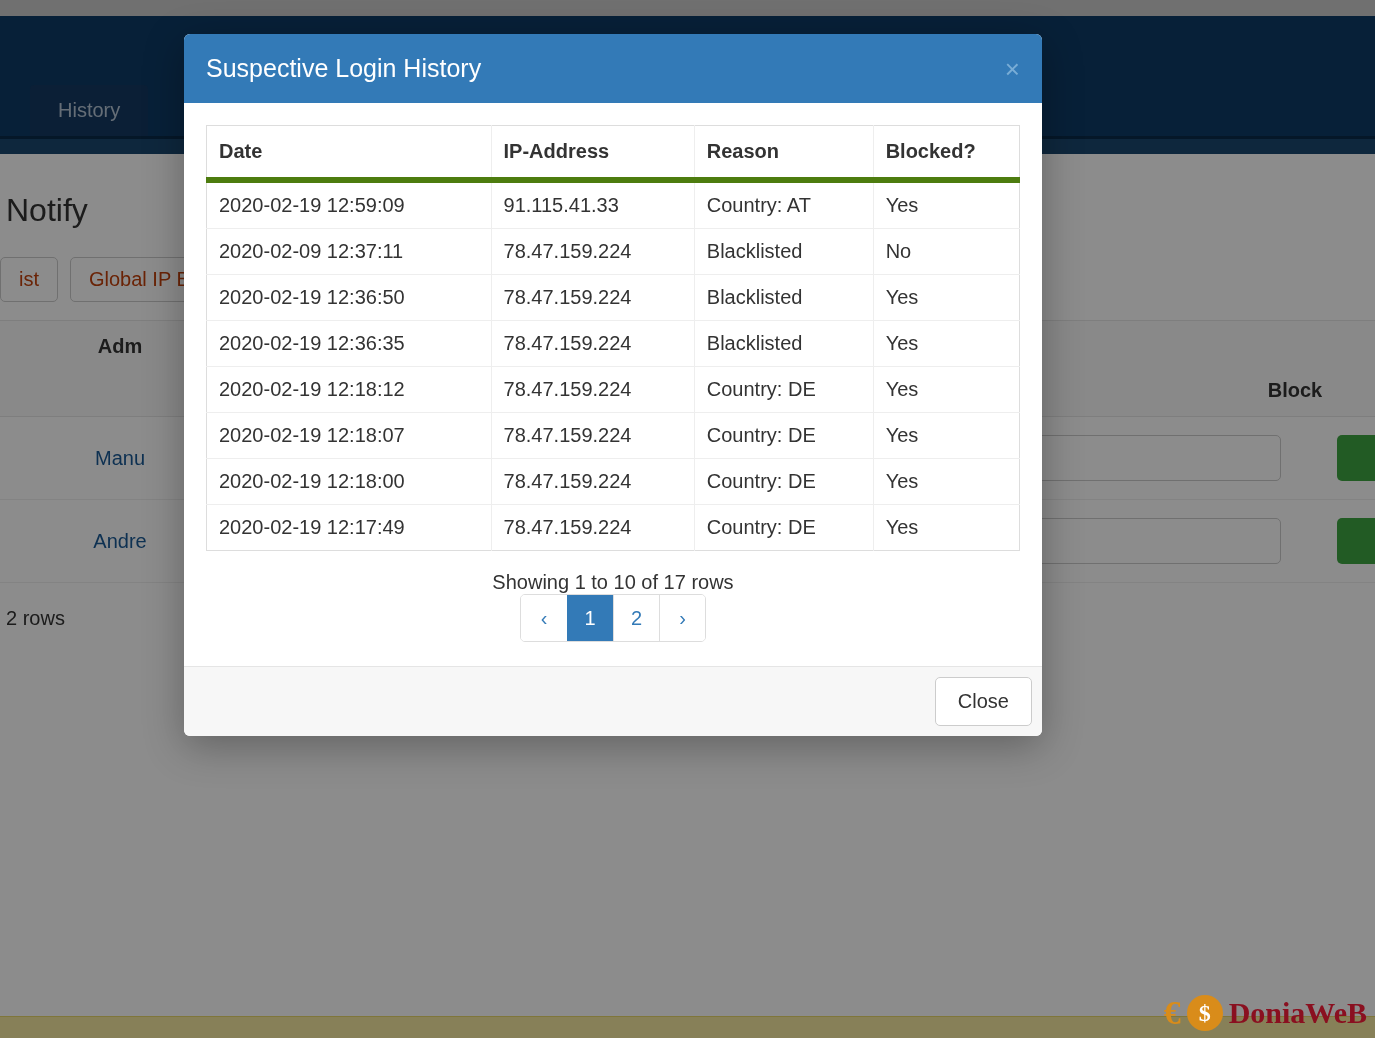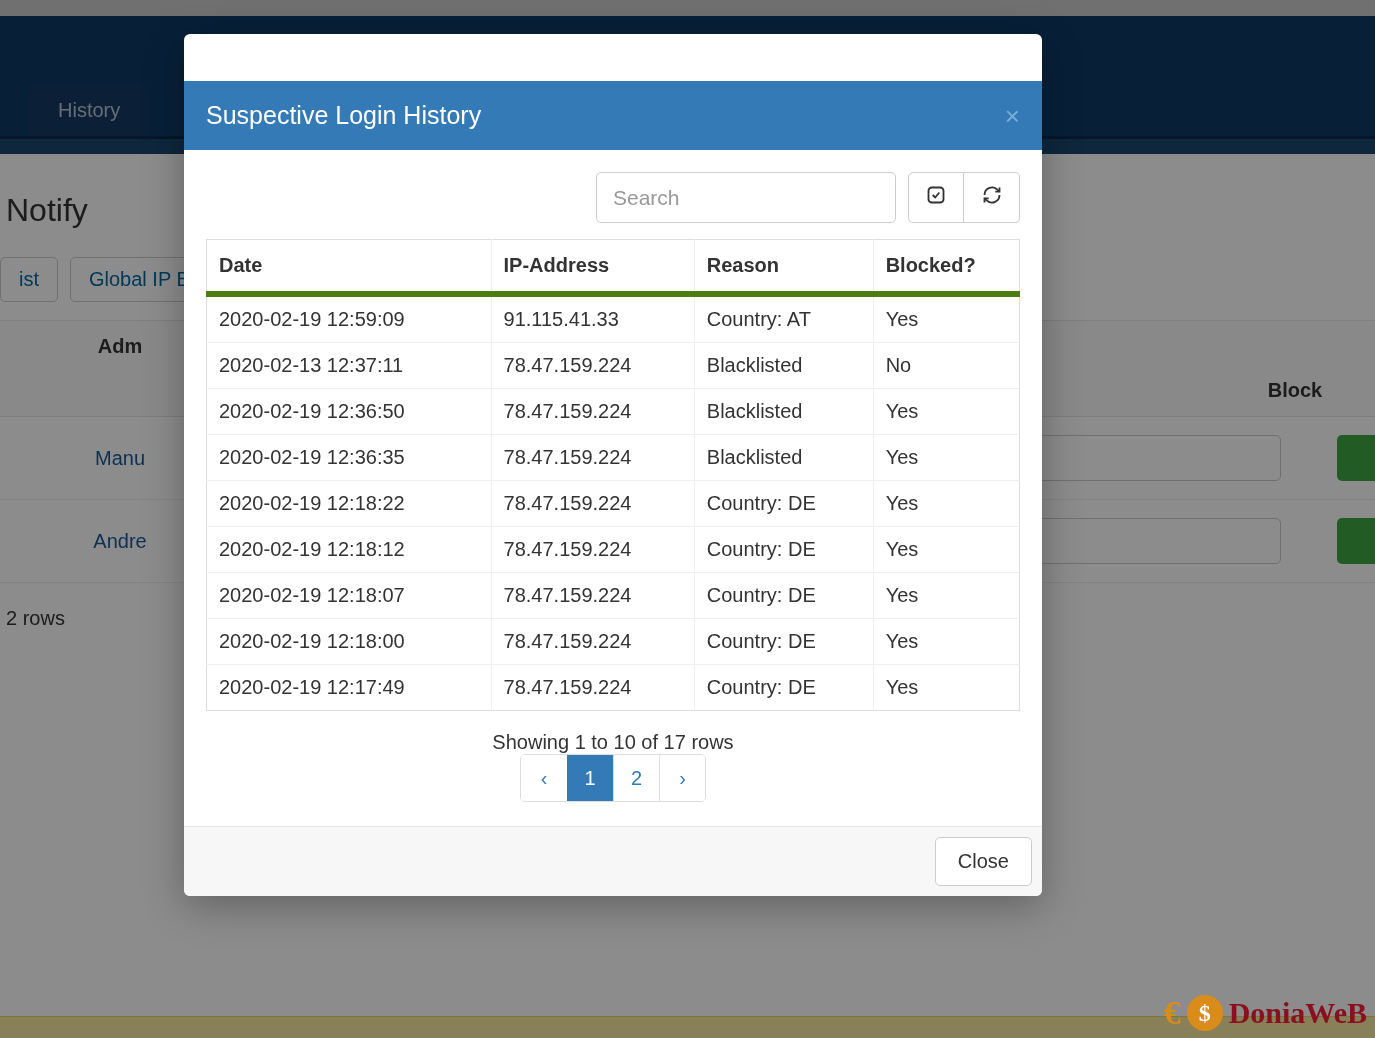--- a/index.html
+++ b/index.html
@@ -55,21 +55,21 @@
     display: flex;
     gap: 12px;
     padding: 10px 0 18px 0;
   }
   .bg-btn {
     border: 1px solid #ccc;
     background: #fff;
     padding: 10px 18px;
     border-radius: 5px;
     font-size: 20px;
-    color: #0369a1;
+    color: #c2410c;
   }
   .bg-table-header {
     background: #fafafa;
     border-top: 1px solid #e5e5e5;
     border-bottom: 1px solid #e5e5e5;
     display: flex;
     font-weight: 700;
     font-size: 20px;
     color: #333;
     padding: 14px 0;
@@ -139,21 +139,20 @@
     box-shadow: 0 10px 40px rgba(0,0,0,0.3);
     overflow: hidden;
   }
   .modal-header {
     background: #337ab7;
     color: #fff;
     padding: 20px 22px;
     display: flex;
     align-items: center;
     justify-content: space-between;
-    margin-top: 47px;
   }
   .modal-header h3 {
     font-size: 25px;
     font-weight: 500;
   }
   .modal-close-x {
     color: #79add6;
     font-size: 26px;
     cursor: pointer;
     line-height: 1;
@@ -333,82 +332,53 @@
 </div>
 
 <div class="overlay"></div>
 
 <div class="modal">
   <div class="modal-header">
     <h3>Suspective Login History</h3>
     <span class="modal-close-x">×</span>
   </div>
   <div class="modal-body">
-    <div class="toolbar">
-      <input class="search-input" type="text" placeholder="Search" style="">
-      <div class="btn-group">
-        <div class="icon-btn">
-          <span>
-            <svg width="20" height="20" viewBox="0 0 24 24" fill="none" stroke="#333" stroke-width="2.2">
-                <rect x="3" y="3" width="18" height="18" rx="4"></rect>
-                <path d="M8 12l3 3 5-6"></path>
-              </svg>
-          </span>
-        </div>
-        <div class="icon-btn">
-          <span>
-            <svg width="20" height="20" viewBox="0 0 24 24" fill="none" stroke="#333" stroke-width="2.2">
-                <path d="M3 12a9 9 0 0 1 15-6.7L21 8"></path>
-                <path d="M21 3v5h-5"></path>
-                <path d="M21 12a9 9 0 0 1-15 6.7L3 16"></path>
-                <path d="M3 21v-5h5"></path>
-              </svg>
-          </span>
-        </div>
-      </div>
-    </div>
 
     <table class="data-table">
       <thead>
         <tr>
           <th style="width:35%">Date</th>
           <th style="width:25%">IP-Address</th>
           <th style="width:22%">Reason</th>
           <th style="width:18%">Blocked?</th>
         </tr>
       </thead>
       <tbody id="table-body">
           <tr>
             <td>2020-02-19 12:59:09</td>
             <td>91.115.41.33</td>
             <td>Country: AT</td>
             <td class="blocked-yes">Yes</td>
           </tr>
           <tr>
-            <td>2020-02-13 12:37:11</td>
+            <td>2020-02-09 12:37:11</td>
             <td>78.47.159.224</td>
             <td>Blacklisted</td>
             <td class="">No</td>
           </tr>
           <tr>
             <td>2020-02-19 12:36:50</td>
             <td>78.47.159.224</td>
             <td>Blacklisted</td>
             <td class="blocked-yes">Yes</td>
           </tr>
           <tr>
             <td>2020-02-19 12:36:35</td>
             <td>78.47.159.224</td>
             <td>Blacklisted</td>
-            <td class="blocked-yes">Yes</td>
-          </tr>
-          <tr>
-            <td>2020-02-19 12:18:22</td>
-            <td>78.47.159.224</td>
-            <td>Country: DE</td>
             <td class="blocked-yes">Yes</td>
           </tr>
           <tr>
             <td>2020-02-19 12:18:12</td>
             <td>78.47.159.224</td>
             <td>Country: DE</td>
             <td class="blocked-yes">Yes</td>
           </tr>
           <tr>
             <td>2020-02-19 12:18:07</td>

